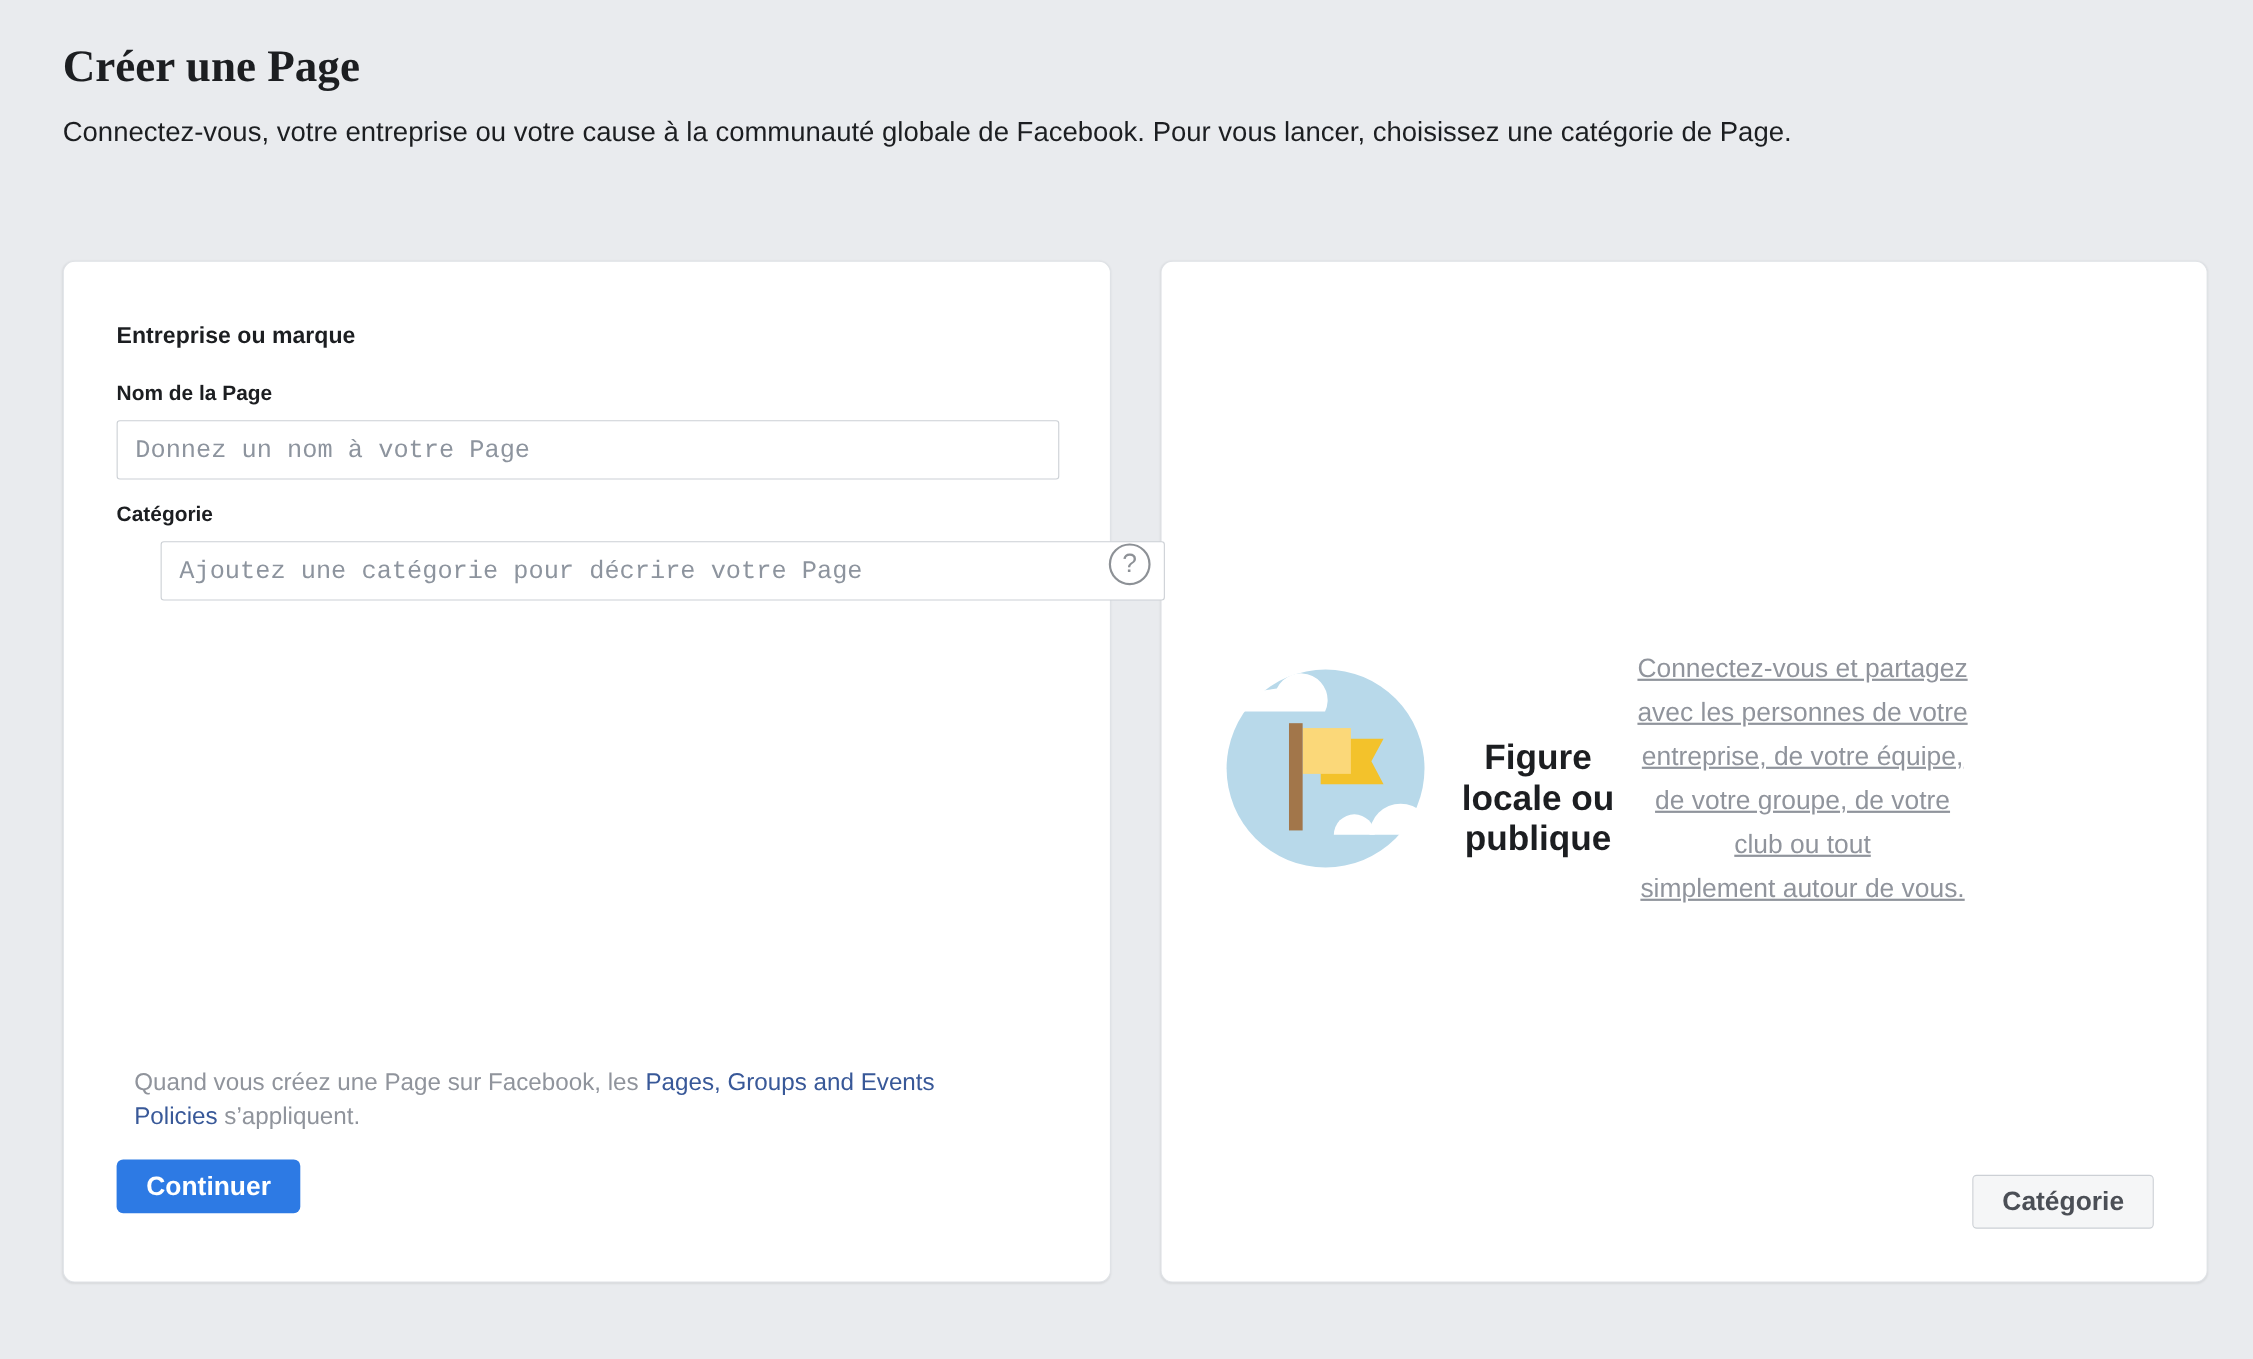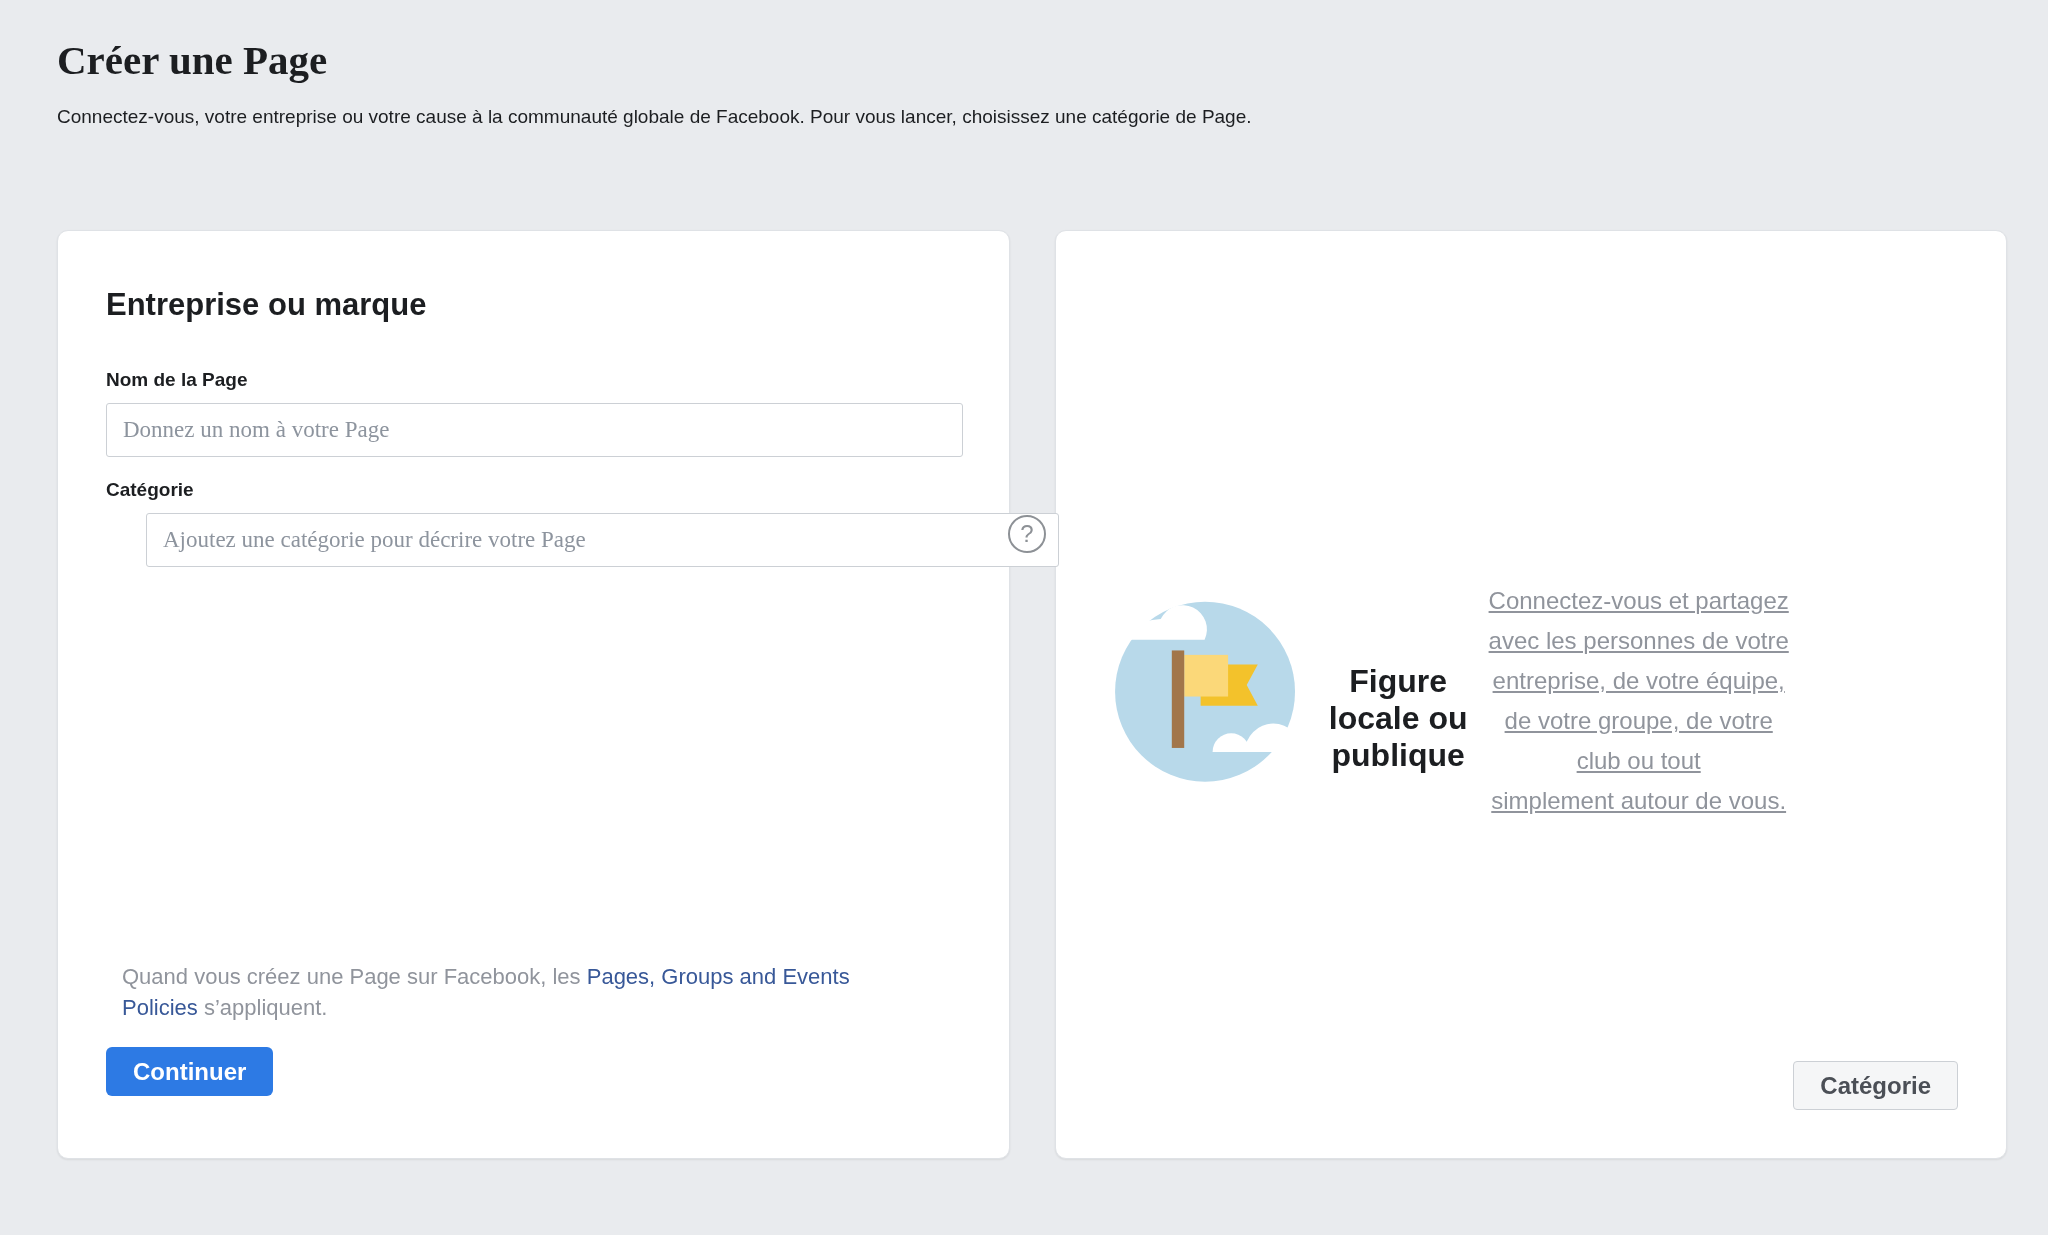--- a/index.html
+++ b/index.html
@@ -14,41 +14,41 @@
   *{box-sizing:border-box;}
   html,body{margin:0;padding:0;}
   body{
     width:2048px;height:1235px;overflow:hidden;
     background:var(--page-background);
     font-family:"Liberation Sans", sans-serif;
     color:var(--heading-text);
   }
   .page{padding:36px 41px 0 57px;}
   h1{margin:0;font-size:41px;font-weight:700;color:var(--heading-text);font-family:Liberation Serif, serif;}
-  .subtitle{margin:22px 0 0 0;font-size:19px;color:var(--heading-text);}
+  .subtitle{margin:22px 0 0 0;font-size:25px;color:var(--heading-text);}
   .cards{display:flex;gap:45px;margin-top:102px;}
   .card{
     background:var(--card-background);
     border:1px solid var(--card-border);
     border-radius:11px;
     box-shadow:0 1px 2px rgba(0,0,0,0.08);
     height:929px;
   }
   .card-business{width:953px;padding:48px;display:flex;flex-direction:column;align-items:flex-start;}
   .card-community{width:952px;padding:37px 48px 48px 48px;display:flex;flex-direction:row;align-items:center;text-align:center;}
-  .card-business h2{margin:8px 0 16px 0;font-size:31px;font-weight:700;}
+  .card-business h2{margin:8px 0 0 0;font-size:21px;font-weight:700;}
   .card-community h2{margin:58px 0 0 0;font-size:32px;font-weight:700;}
   .desc-left{margin:18px 0 0 0;font-size:24px;line-height:34px;color:var(--body-text);white-space:pre-line;}
   .desc-right{margin:24px 0 0 0;font-size:24px;line-height:40px;color:var(--muted-text);white-space:pre-line;max-width:820px;text-decoration:underline;}
   .field-label{display:block;margin-top:30px;font-size:19px;font-weight:700;color:var(--heading-text);}
   .field-label + .field-label, .label-category{margin-top:22px;}
   .text-input{
     display:block;width:857px;height:54px;margin-top:12px;
     border:1px solid var(--input-border);border-radius:3px;
-    padding:0 16px;font-family:Liberation Serif, serif;font-size:23px;color:var(--heading-text);
+    padding:0 16px;font-family:Liberation Mono, monospace;font-size:23px;color:var(--heading-text);
     background:#fff;outline:none;
   }
   .text-input::placeholder{color:var(--placeholder-text);opacity:1;}
   .input-wrap{position:relative;width:913px;margin-left:40px;}
   .input-wrap .text-input{width:100%;padding-right:74px;}
   .help-icon{
     position:absolute;right:13px;top:50%;margin-top:-19px;
     width:38px;height:38px;border:2px solid var(--help-icon);border-radius:50%;
     color:var(--help-icon);font-size:24px;line-height:34px;text-align:center;cursor:pointer;
     user-select:none;

